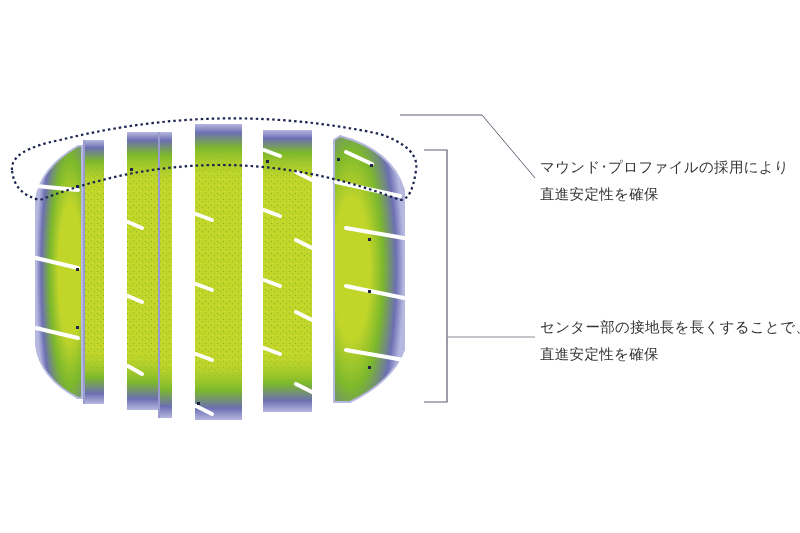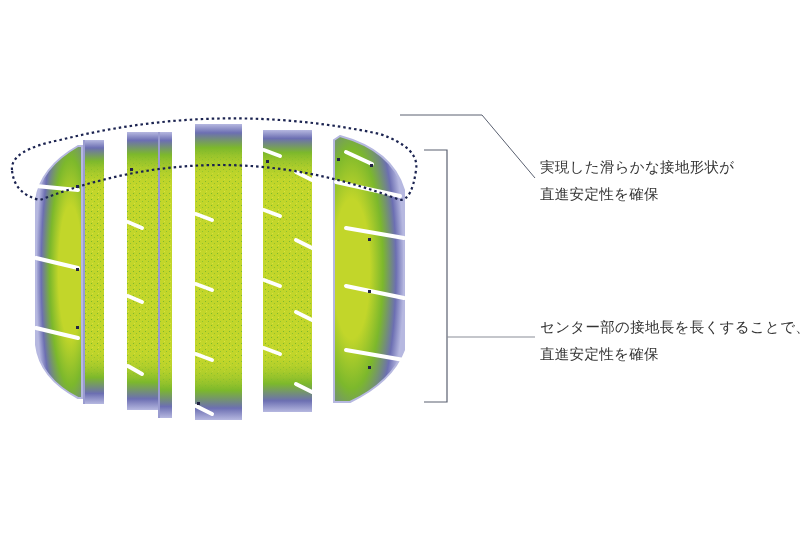--- a/index.html
+++ b/index.html
@@ -125,21 +125,21 @@
     </g>
 
     <path d="M12 170 Q10 150 60 140 Q220 100 380 134 Q420 148 416 170 Q412 200 400 200 Q220 130 40 200 Q14 194 12 170 Z" fill="none" stroke="#1b2350" stroke-width="2.2" stroke-dasharray="2.5 3"></path>
 
     <polyline points="400,115 482,115 535,178" fill="none" stroke="#5a6070" stroke-width="1"></polyline>
     <polyline points="424,150 447,150 447,402 424,402" fill="none" stroke="#5a6070" stroke-width="1.2"></polyline>
     <line x1="447" y1="337" x2="535" y2="337" stroke="#8a8e98" stroke-width="1.2"></line>
   </svg>
 
   <div class="caption" id="cap1">
-    <div>実現した滑らかな接地形状が</div>
+    <div>マウンド･プロファイルの採用により</div>
     <div>直進安定性を確保</div>
   </div>
 
   <div class="caption" id="cap2">
     <div>センター部の接地長を長くすることで、</div>
     <div>直進安定性を確保</div>
   </div>
 </div>
 
 </body></html>

